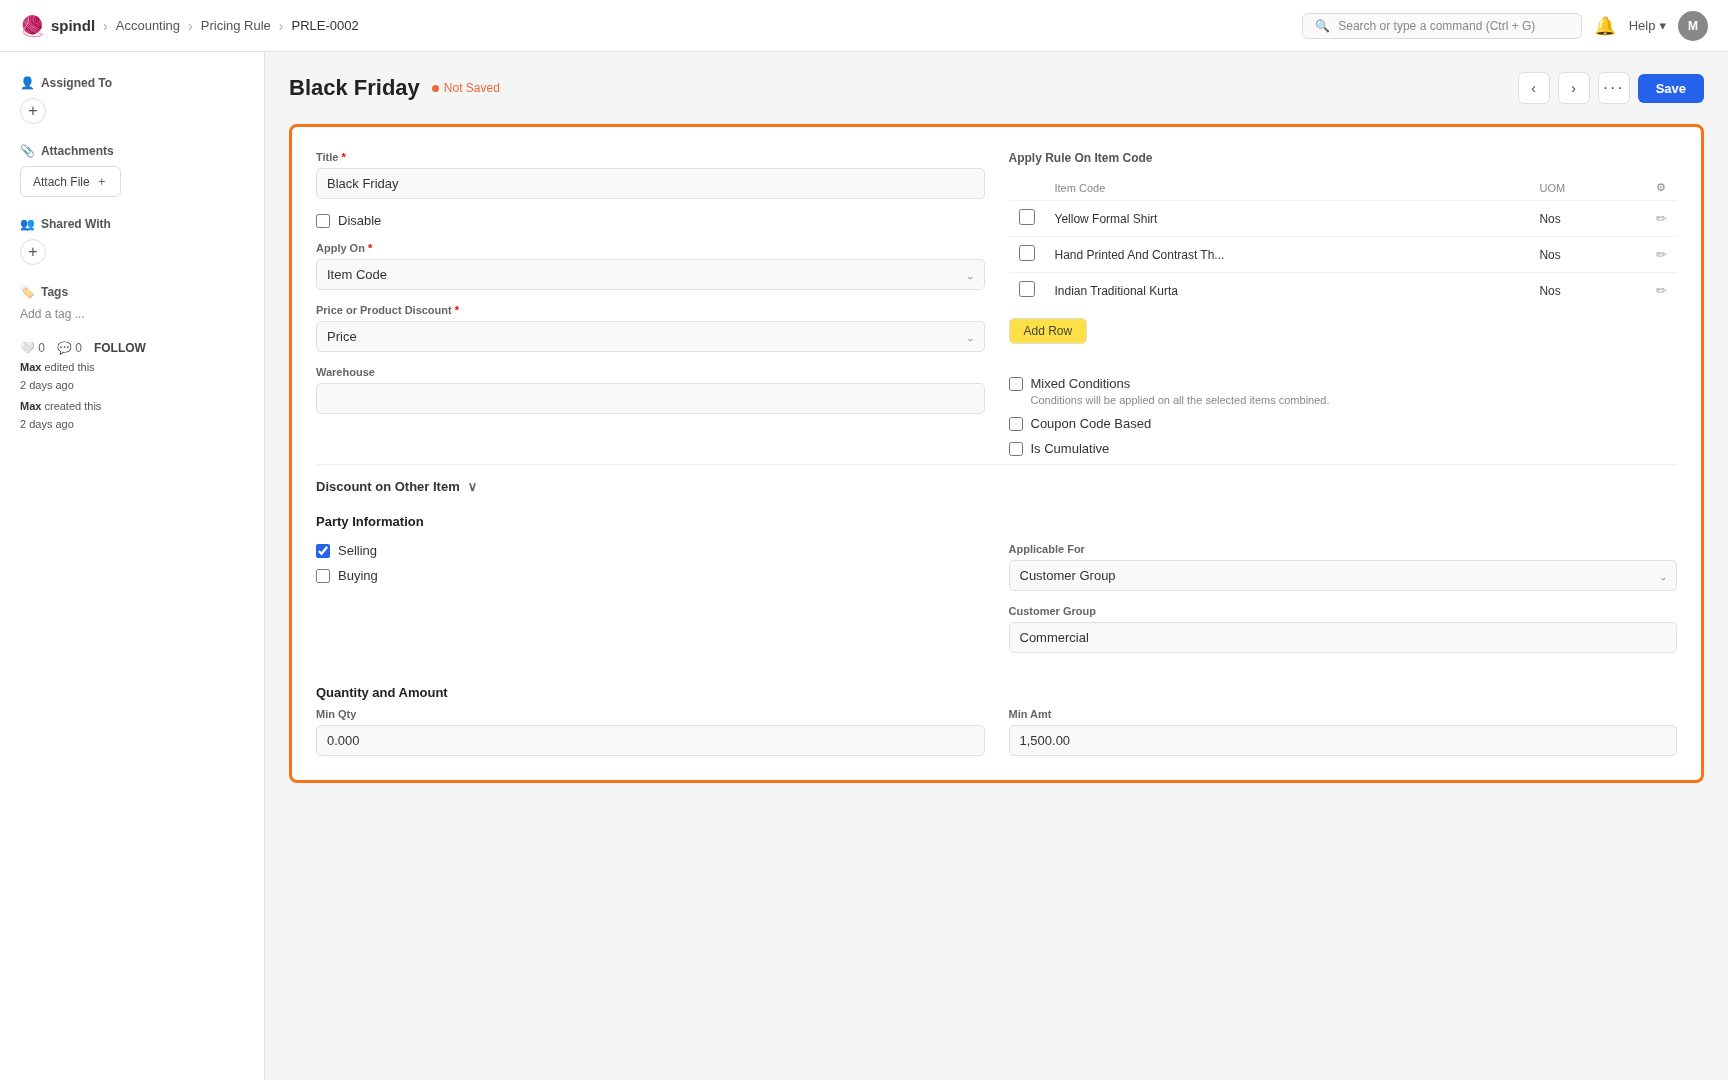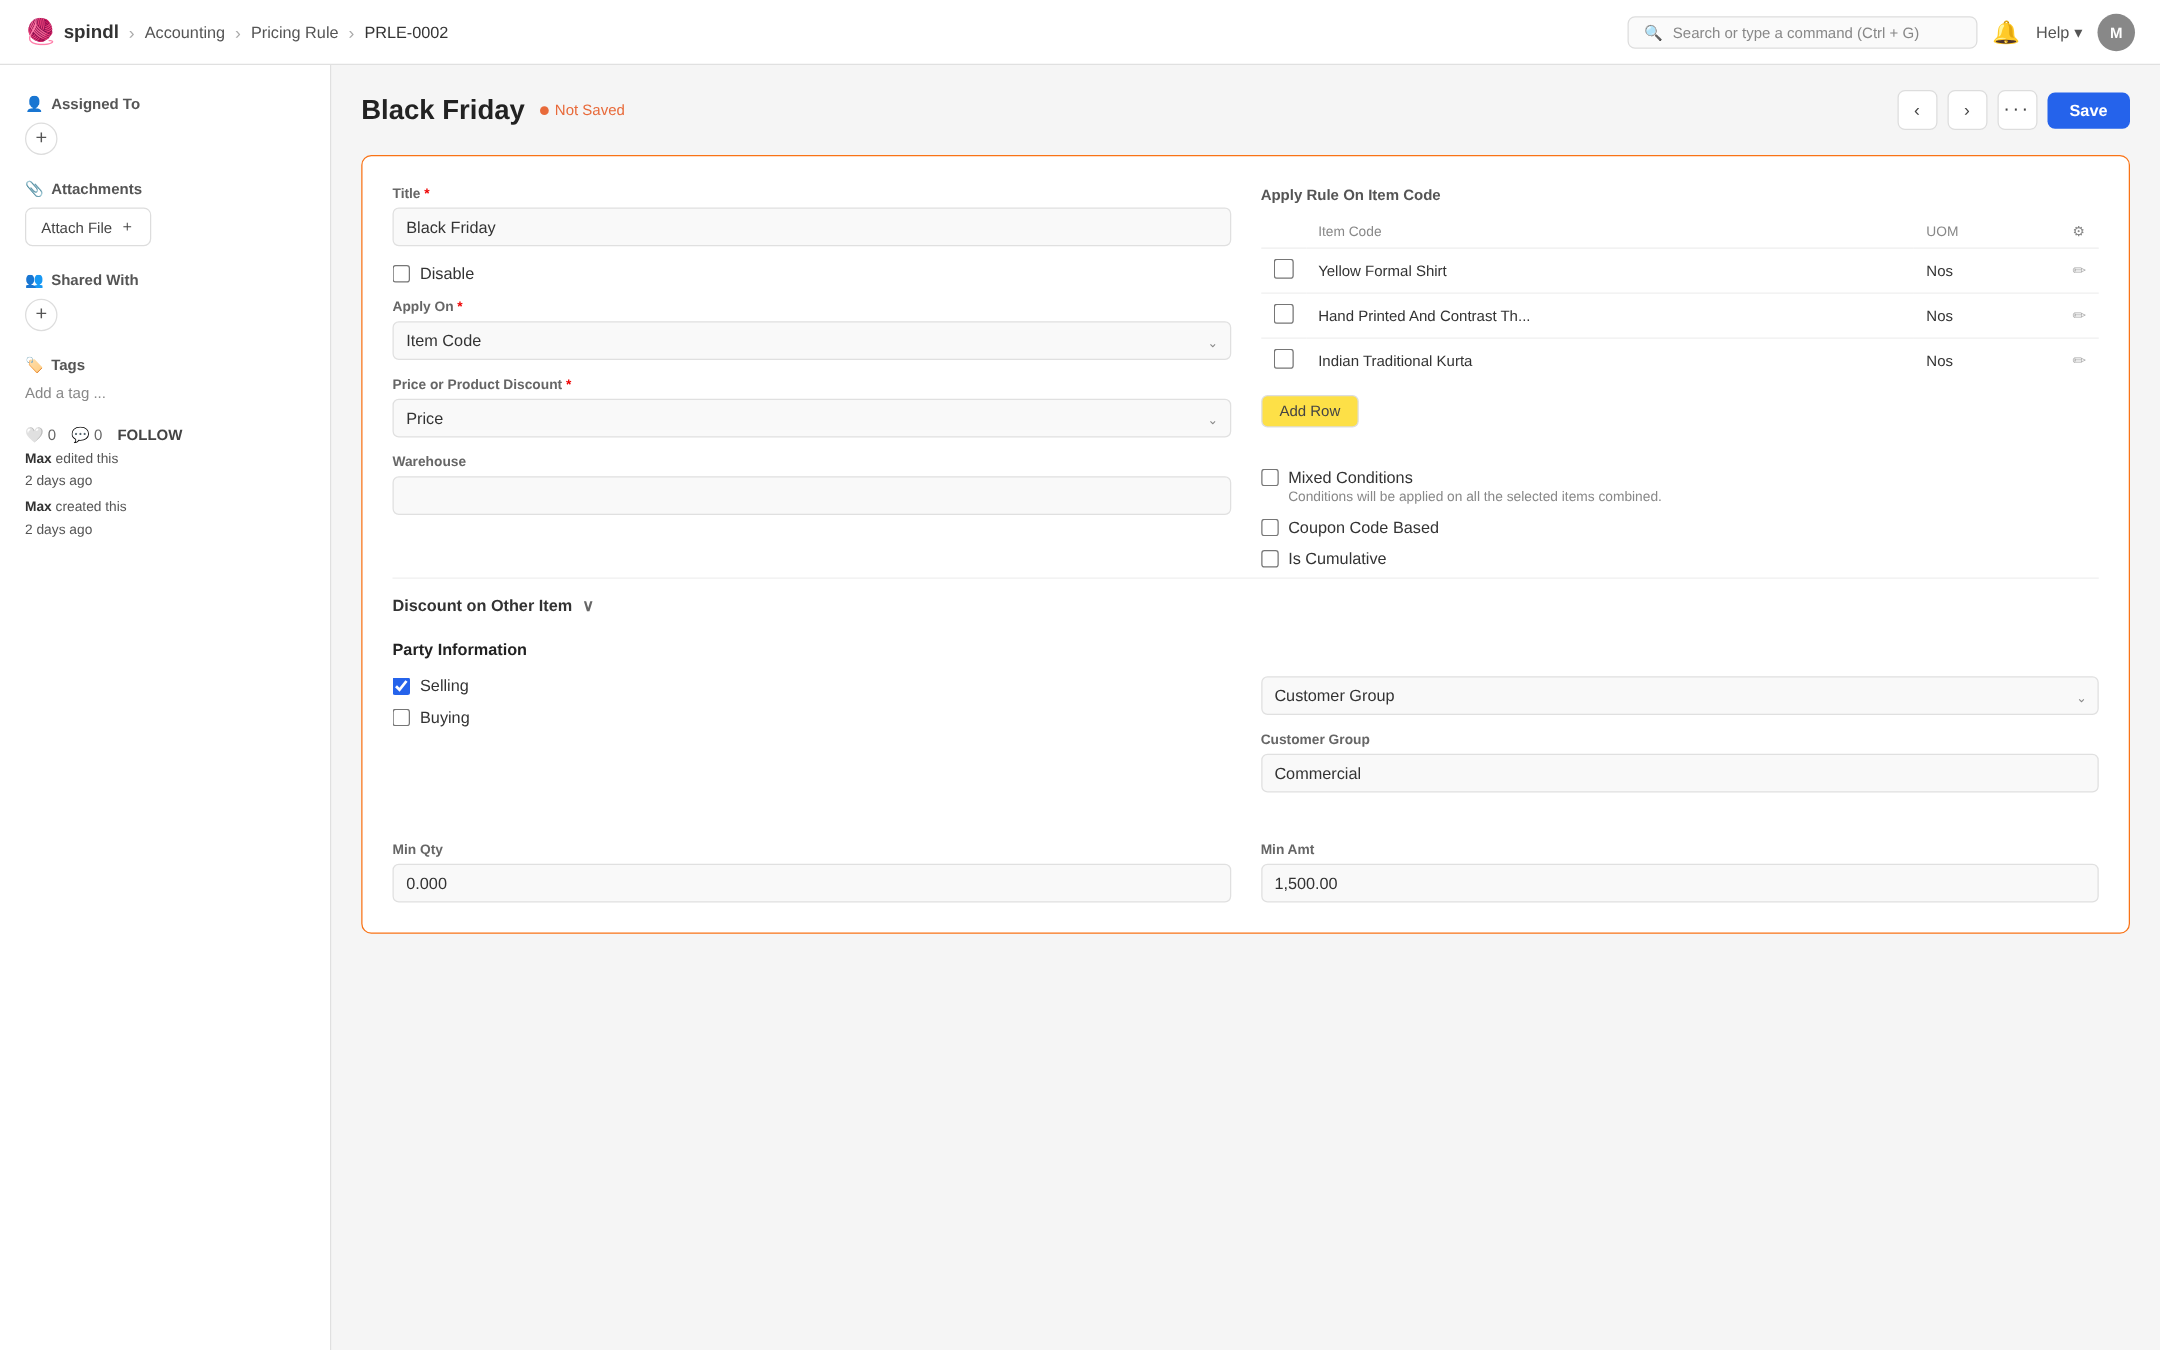--- a/index.html
+++ b/index.html
@@ -104,21 +104,21 @@
       font-size: 16px; color: #444; letter-spacing: 2px;
     }
     .save-btn {
       background: #2563eb; color: #fff; border: none;
       border-radius: 6px; padding: 7px 18px;
       font-size: 13px; font-weight: 600; cursor: pointer;
     }
 
     
     .form-container {
-      background: #fff; border: 1px solid #f97316; border-radius: 8px;
+      background: #fff; border: 3px solid #f97316; border-radius: 8px;
       padding: 24px;
     }
     .form-grid { display: grid; grid-template-columns: 1fr 1fr; gap: 24px; }
     .form-section { display: flex; flex-direction: column; gap: 14px; }
 
     .form-group { display: flex; flex-direction: column; gap: 5px; }
     .form-label {
       font-size: 11px; font-weight: 600; color: #666;
       display: flex; align-items: center; gap: 3px;
     }
@@ -412,35 +412,37 @@
               <input type="checkbox" class="checked-checkbox" checked="" style="">
               <span>Selling</span>
             </div>
             <div class="checkbox-row">
               <input type="checkbox" style="">
               <span>Buying</span>
             </div>
           </div>
           <div class="party-right">
             <div class="form-group">
+              <label class="form-label">Applicable For</label>
               <div class="select-wrapper">
                 <select class="form-select">
                   <option>Customer Group</option>
                 </select>
               </div>
             </div>
             <div class="form-group">
               <label class="form-label">Customer Group</label>
               <input class="form-input" type="text" value="Commercial" style="">
             </div>
           </div>
         </div>
       </div>
 
       <div class="qty-section">
+        <div style="font-size:13px; font-weight:700; color:#222; margin-bottom:8px;">Quantity and Amount</div>
         <div class="qty-grid">
           <div class="form-group">
             <label class="form-label">Min Qty</label>
             <input class="form-input" type="text" value="0.000" style="">
           </div>
           <div class="form-group">
             <label class="form-label">Min Amt</label>
             <input class="form-input" type="text" value="1,500.00" style="">
           </div>
         </div>

